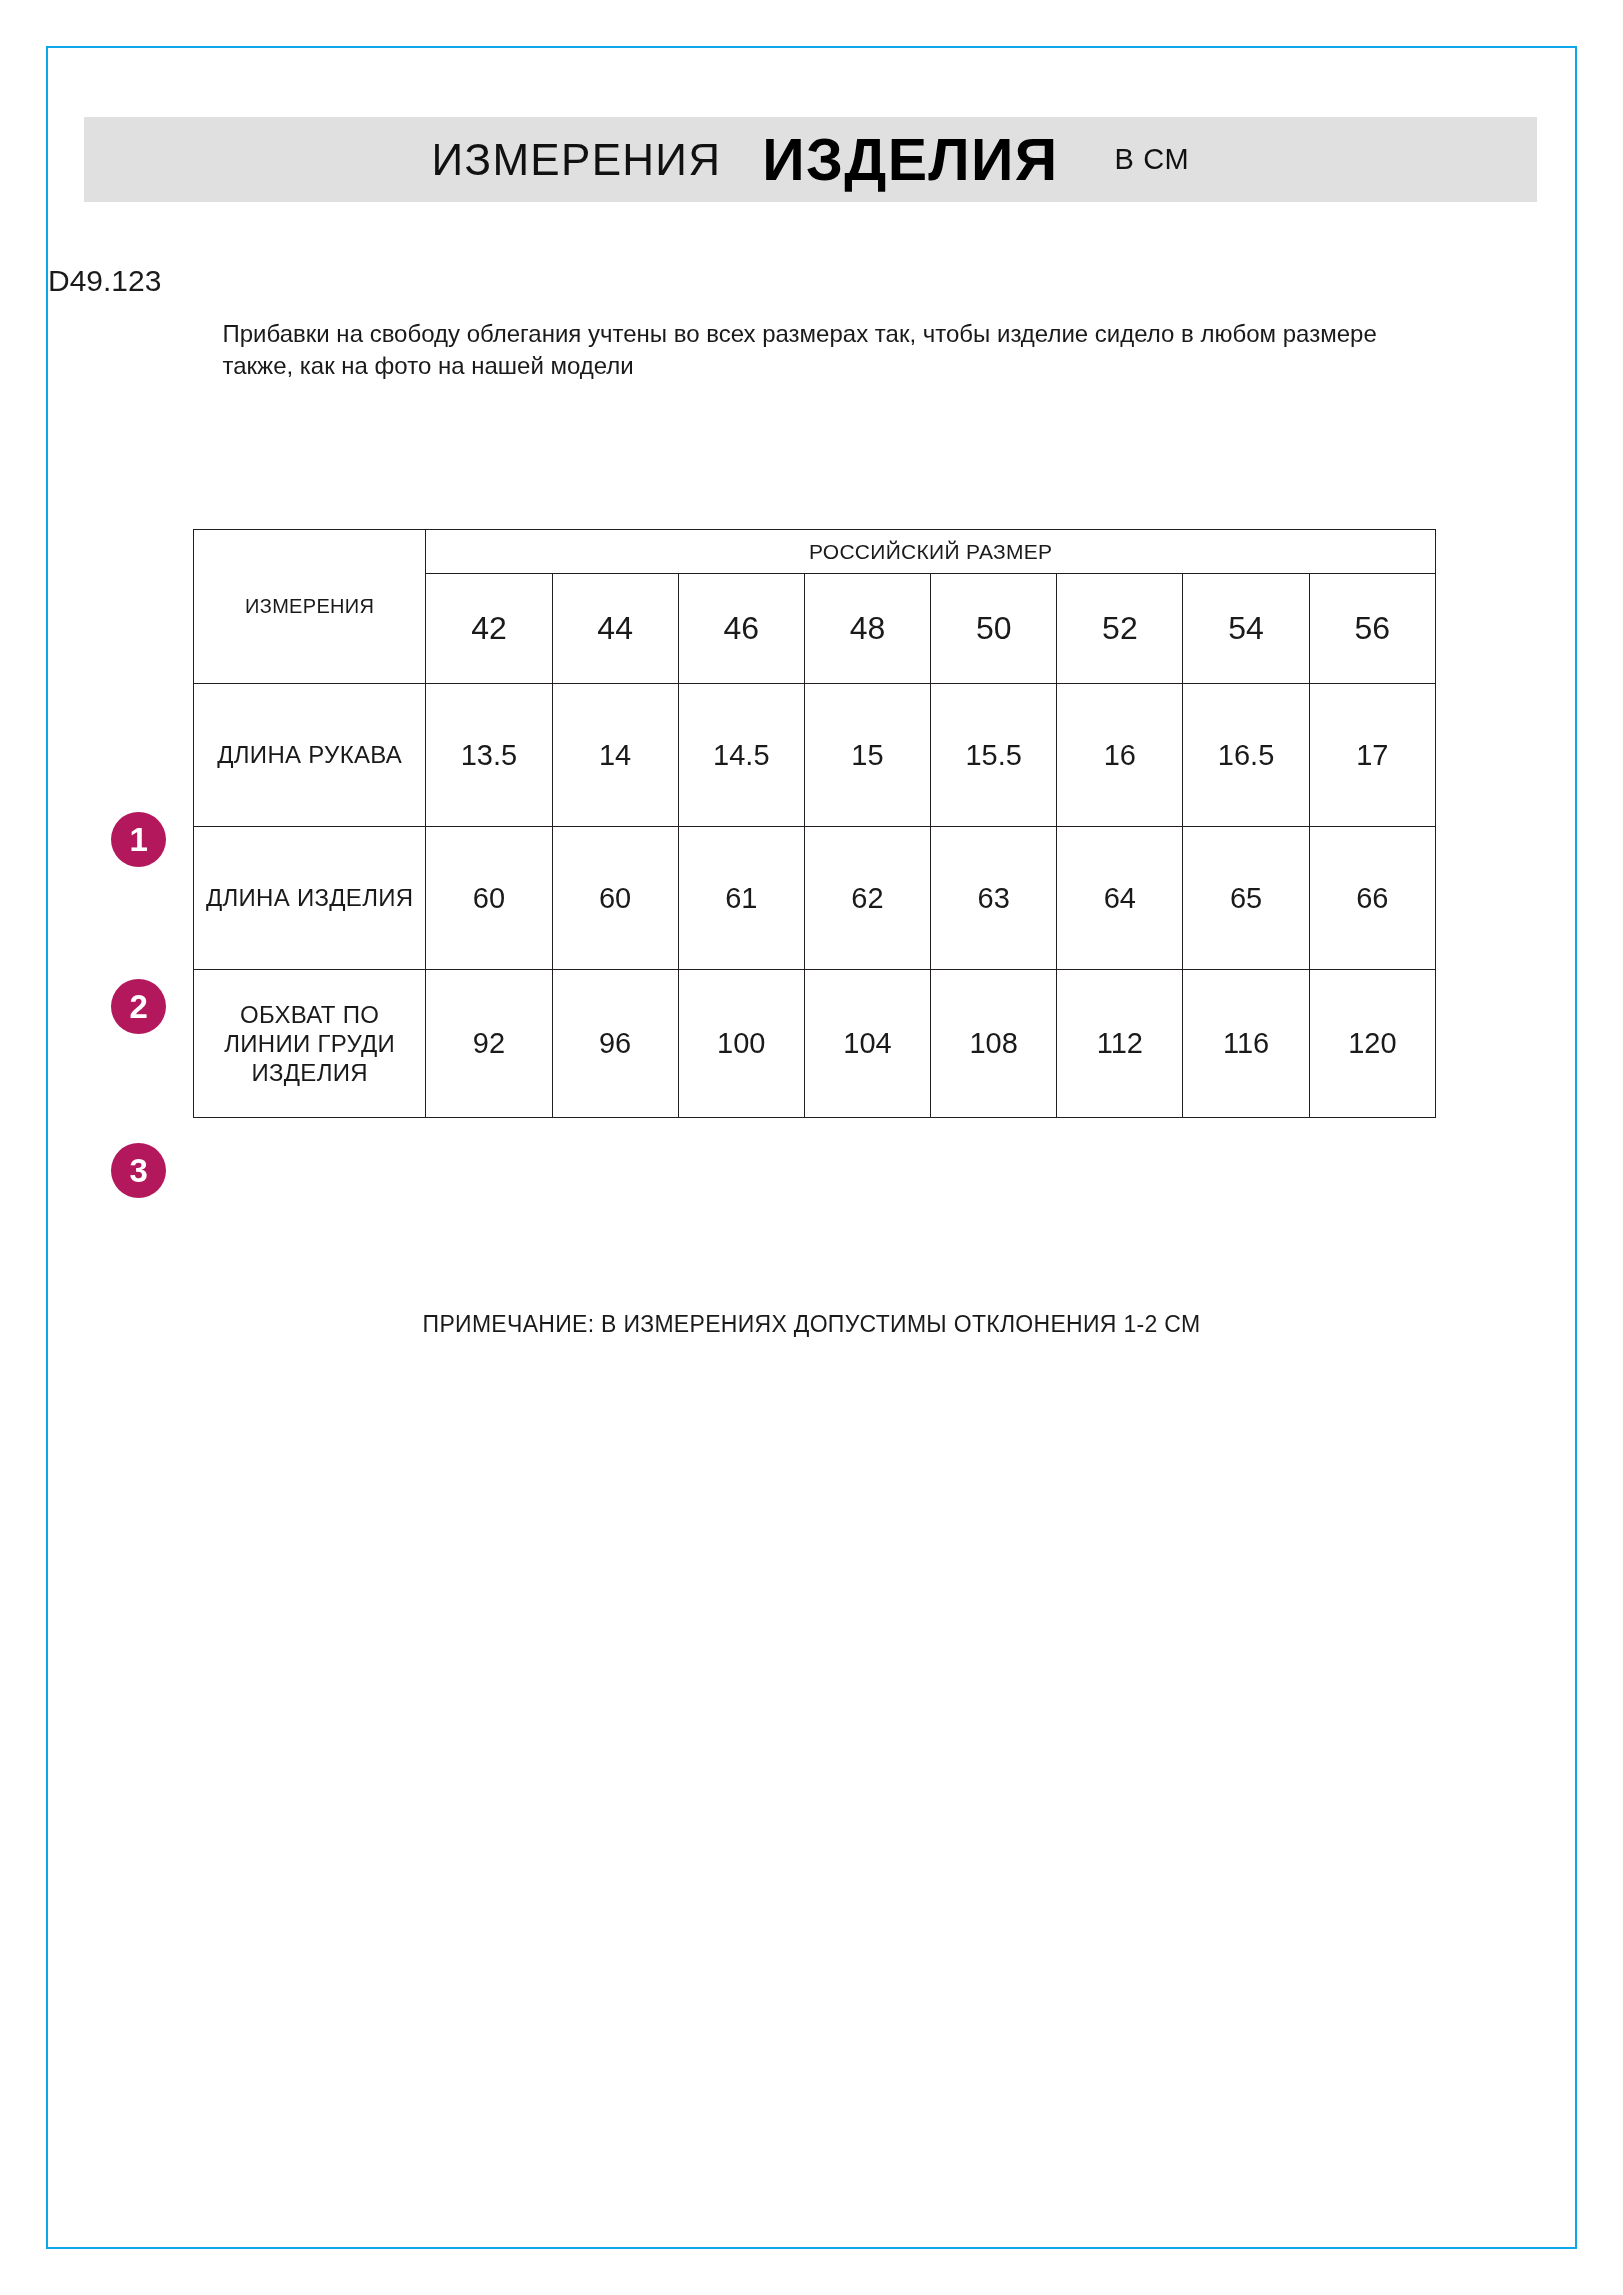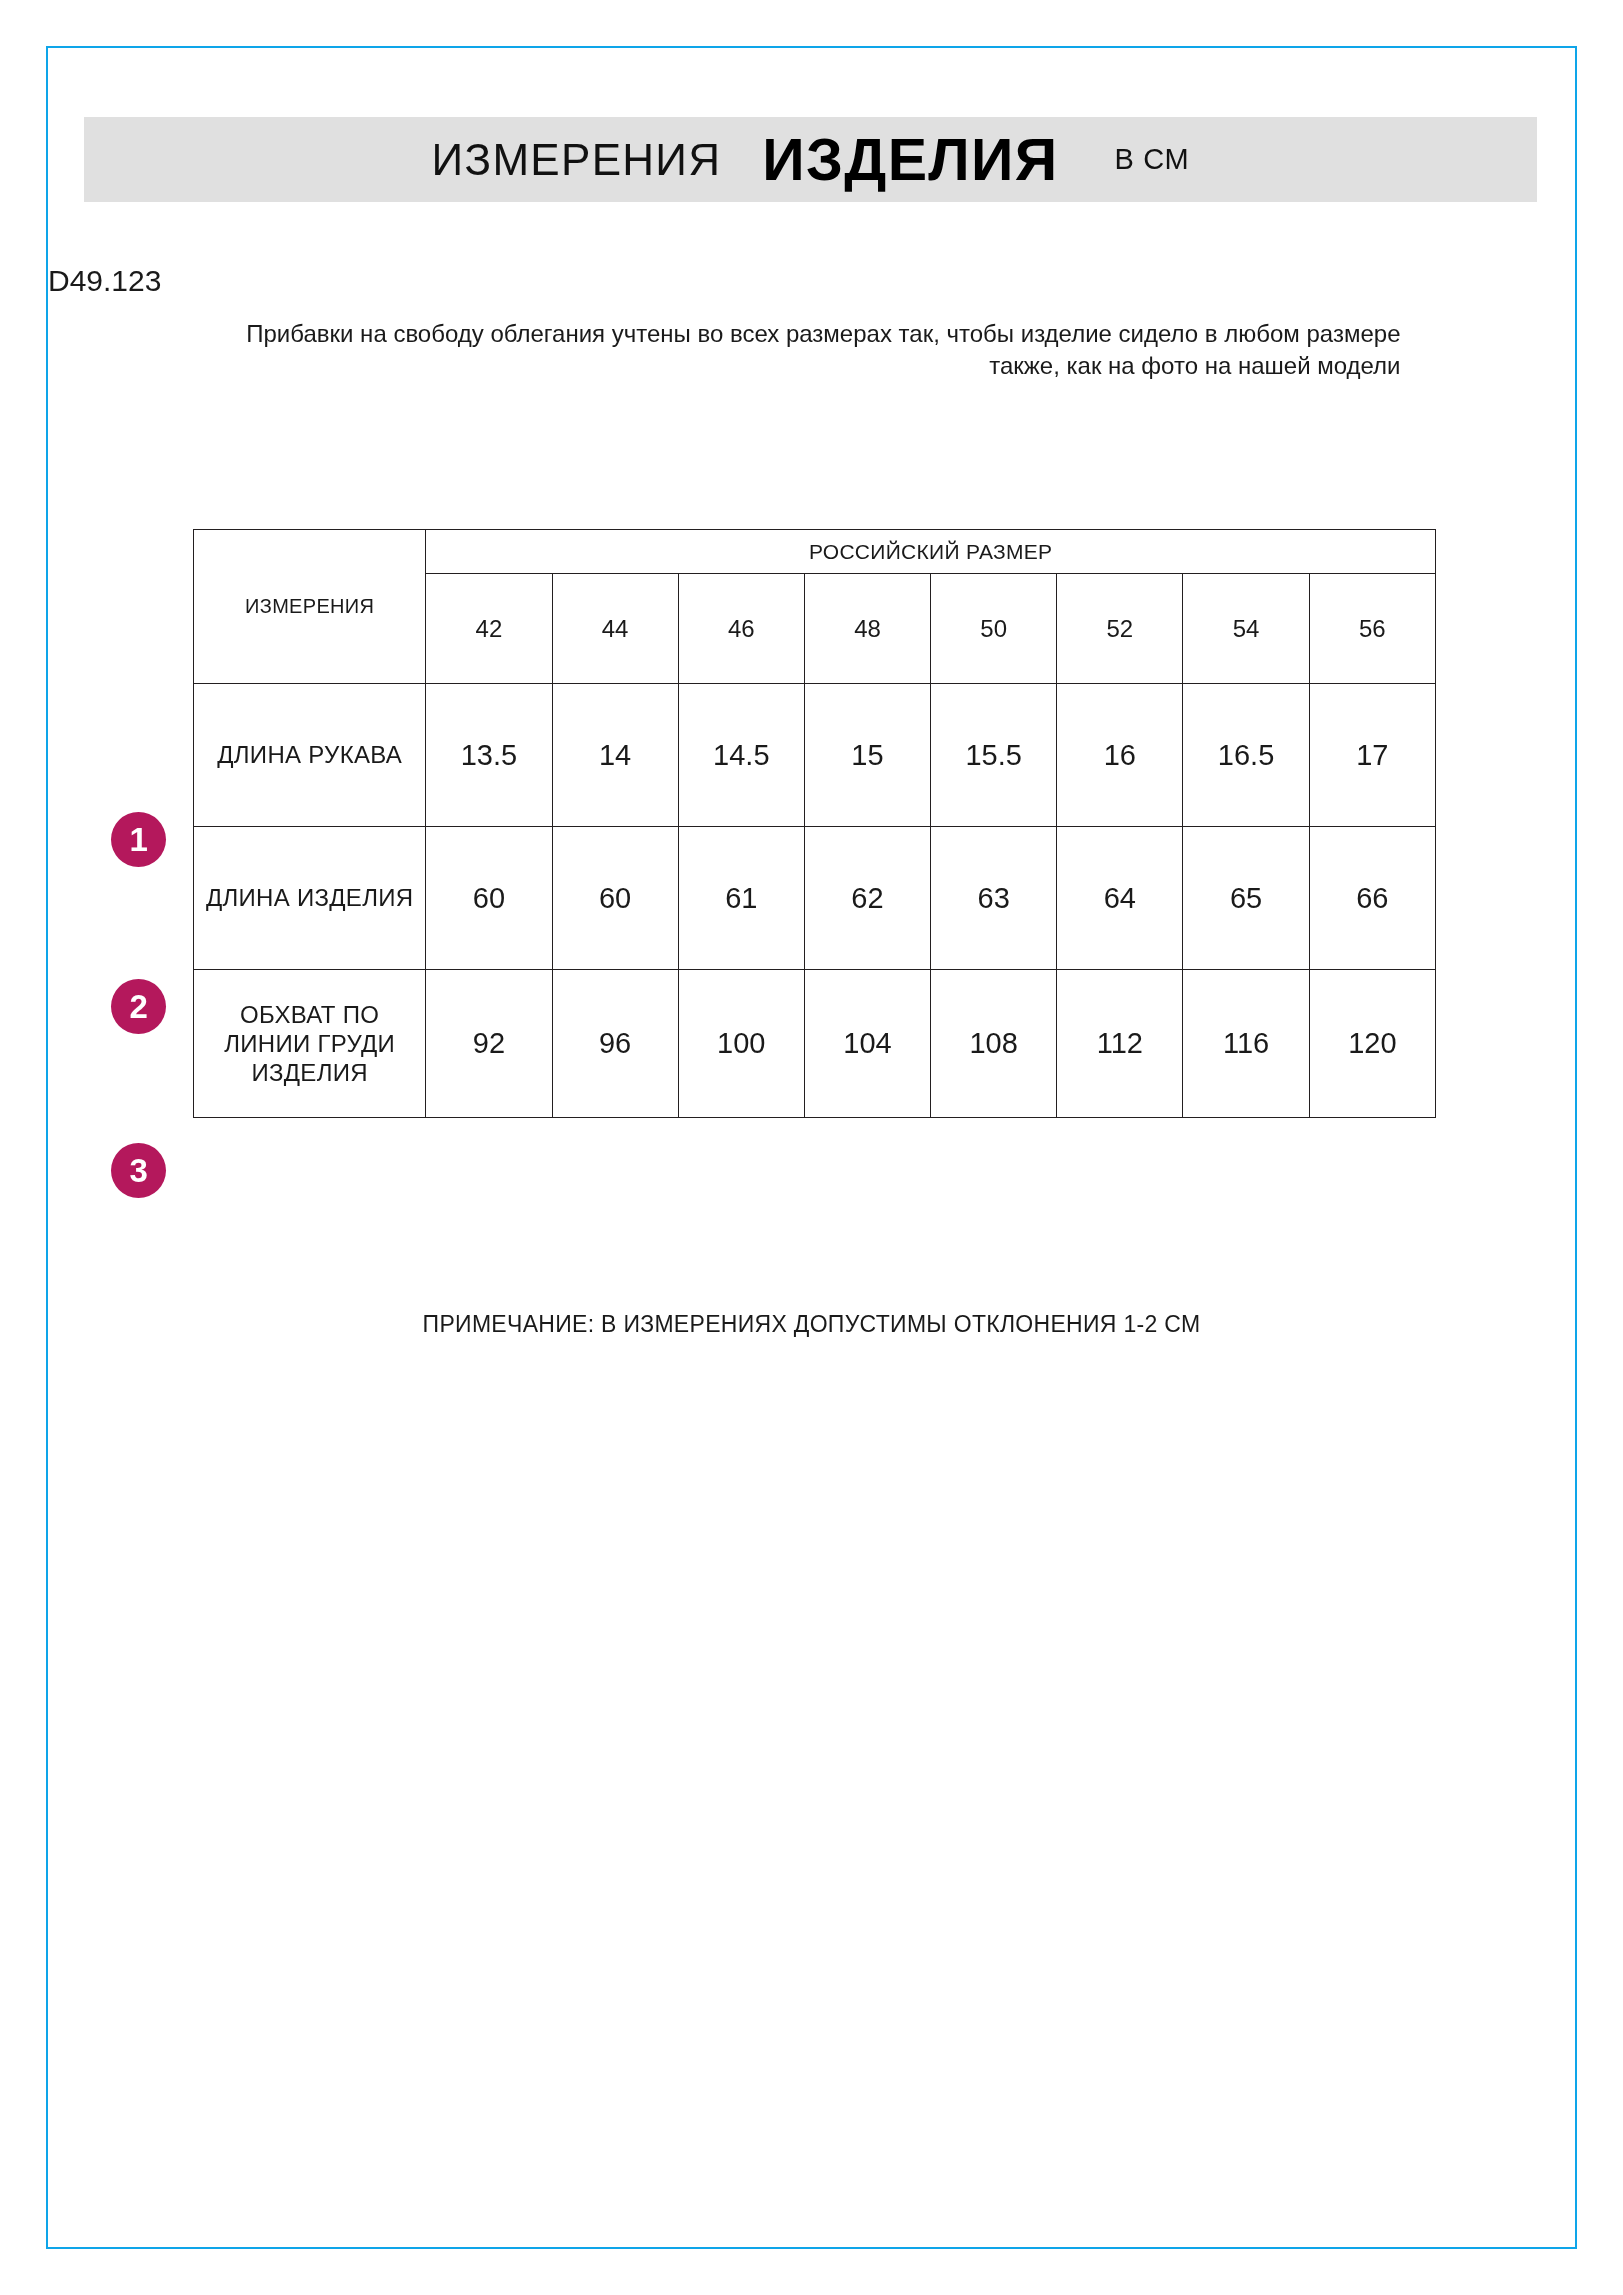--- a/index.html
+++ b/index.html
@@ -77,21 +77,21 @@
     text-align: left;
     font-size: 30px;
     color: #1a1a1a;
   }
   .description {
     position: absolute;
     left: 50%;
     transform: translateX(-50%);
     top: 270px;
     width: 1178px;
-    text-align: right;
+    text-align: left;
     font-size: 24px;
     line-height: 1.32;
     color: #1a1a1a;
   }
 
   
   .table-wrap {
     position: absolute;
     left: 145px;
     top: 481px;
@@ -117,21 +117,21 @@
     height: 41px;
     font-size: 21px;
     letter-spacing: 0.3px;
   }
   .measure-head {
     font-size: 20px;
     letter-spacing: 0.3px;
     height: 151px;
   }
   .size-head {
-    font-size: 24px;
+    font-size: 32px;
     font-weight: bold;
     color: #000;
   }
   .row-label {
     font-size: 24px;
     letter-spacing: 0.3px;
     line-height: 1.22;
     padding: 3.9px 5.2px;
   }
   .cell-value {

